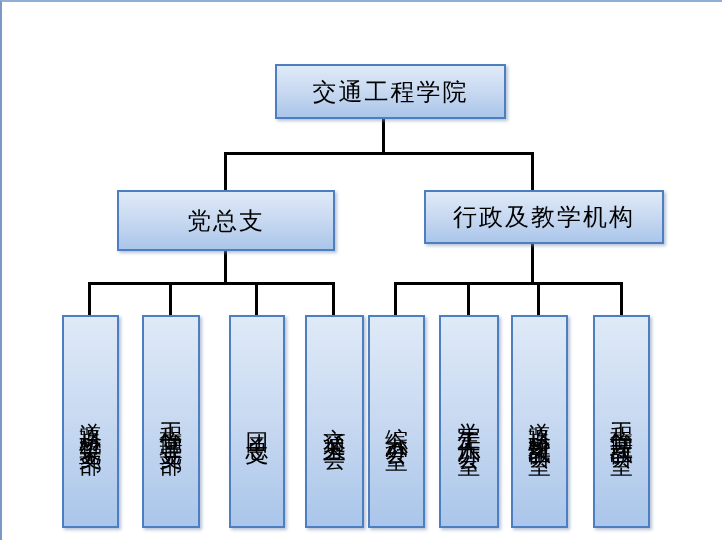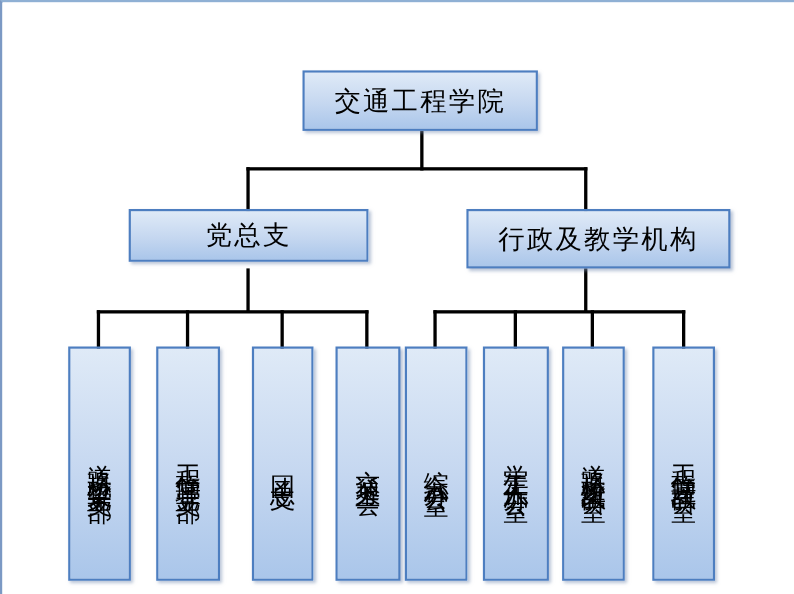--- a/index.html
+++ b/index.html
@@ -69,22 +69,22 @@
 
   .v-node span {
     writing-mode: vertical-rl;
     text-orientation: upright;
     font-size: 23px;
     letter-spacing: 5px;
     line-height: 1;
   }
 
   
-  .n-root  { left: 273px; top: 62px;  width: 214px; height: 55px; }
-  .n-party { left: 115px; top: 188px; width: 218px; height: 48px; font-family: Liberation Mono, monospace; }
+  .n-root  { left: 273px; top: 62px;  width: 231px; height: 55px; }
+  .n-party { left: 115px; top: 188px; width: 218px; height: 61px; font-family: Liberation Mono, monospace; }
   .n-admin { left: 422px; top: 188px; width: 240px; height: 54px; }
 
   .n-leaf  { top: 313px; height: 213px; }
   .n-l1 { left: 60px;  width: 57px; }
   .n-l2 { left: 140px; width: 58px; }
   .n-l3 { left: 227px; width: 56px; }
   .n-l4 { left: 303px; width: 59px; }
   .n-l5 { left: 366px; width: 57px; }
   .n-l6 { left: 437px; width: 60px; }
   .n-l7 { left: 509px; width: 57px; }

